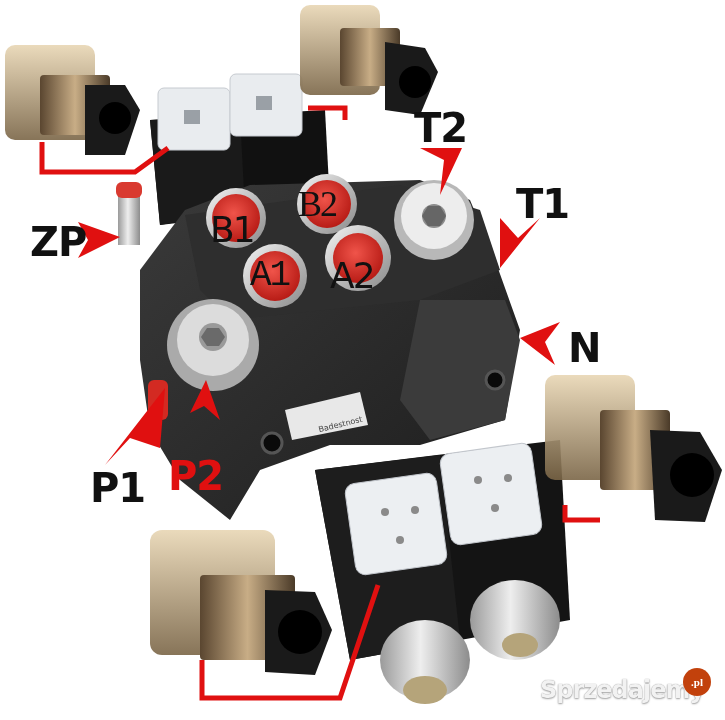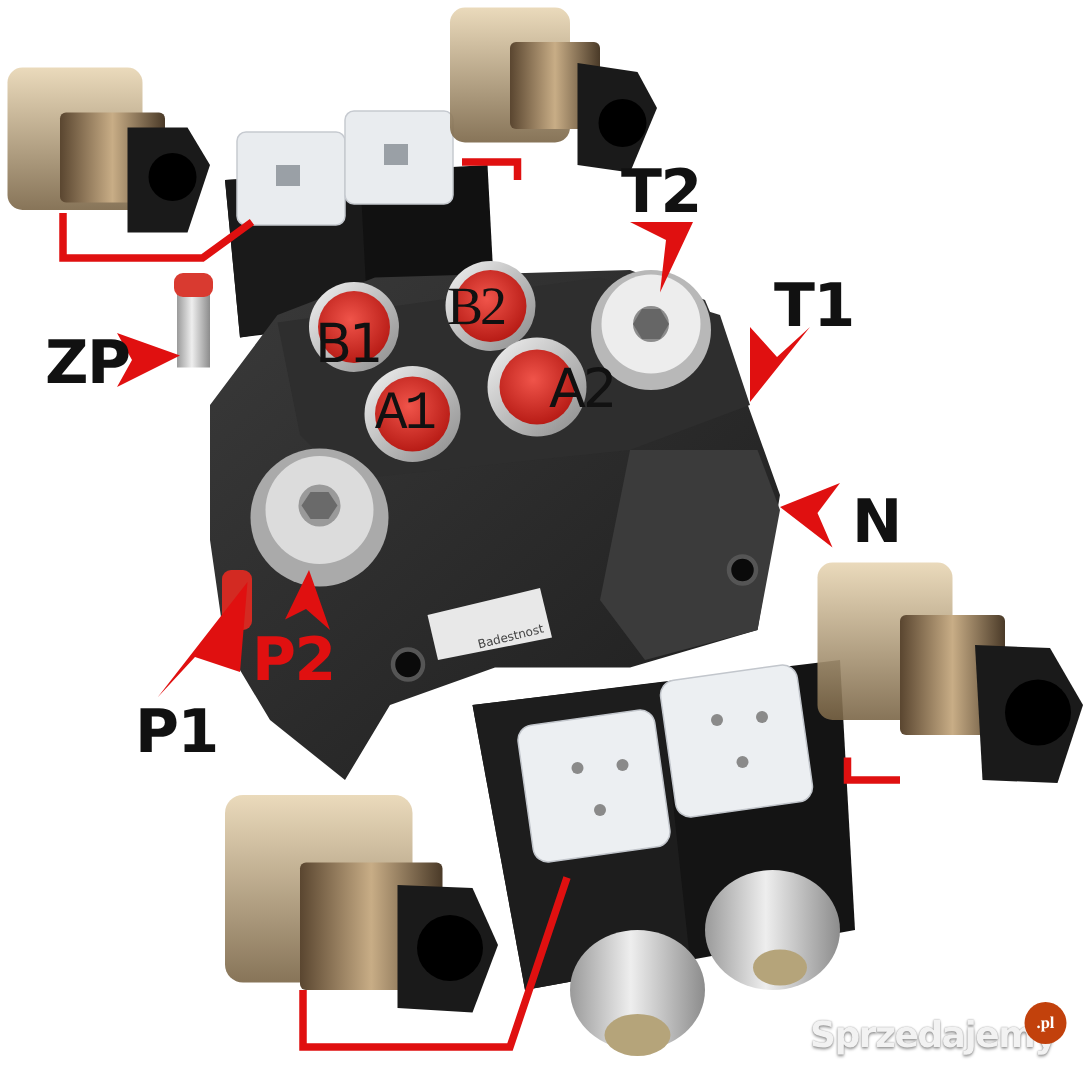--- a/index.html
+++ b/index.html
@@ -1,20 +1,20 @@
 <!DOCTYPE html>
 <html><head>
 <meta charset="utf-8">
 <style>
   html, body { margin: 0; padding: 0; background: #ffffff; }
   body { width: 725px; height: 720px; position: relative; overflow: hidden; font-family: "DejaVu Sans", sans-serif; }
   .scene { position: absolute; left: 0; top: 0; width: 725px; height: 720px; }
   .lbl { position: absolute; font-family: "DejaVu Sans", sans-serif; font-weight: bold; color: #111; line-height: 1; letter-spacing: -1px; }
   .lbl.big { font-size: 40px; }
-  .lbl.red { color: #e01010; }
+  .lbl.red { color: #e01010; margin-top: 36px; }
   .port-lbl { position: absolute; font-family: "DejaVu Sans", sans-serif; font-size: 36px; color: #111; line-height: 1; letter-spacing: -2px; }
   .wm { position: absolute; left: 540px; top: 676px; font-family: "DejaVu Sans", sans-serif; font-weight: bold; font-size: 24px; color: #f2f2f2; text-shadow: 0 1px 2px rgba(0,0,0,0.35), 0 0 1px rgba(0,0,0,0.4); letter-spacing: -1px; }
   .wm-badge { position: absolute; left: 683px; top: 668px; width: 28px; height: 28px; border-radius: 50%; background: #c2410c; color: #fff; font-family: Liberation Serif, serif; font-weight: bold; font-size: 11px; display: flex; align-items: center; justify-content: center; }
   .sticker-text { position: absolute; left: 318px; top: 420px; font-family: "DejaVu Sans", sans-serif; font-size: 8px; color: #444; transform: rotate(-14deg); }
 </style>
 </head>
 <body>
 
 <div class="scene">
 <svg width="725" height="720" viewBox="0 0 725 720" xmlns="http://www.w3.org/2000/svg">
@@ -170,18 +170,18 @@
 <div class="lbl big" style="left:30px; top:222px;">ZP</div>
 <div class="lbl big" style="left:414px; top:108px;">T2</div>
 <div class="lbl big" style="left:516px; top:184px;">T1</div>
 <div class="lbl big" style="left:568px; top:328px;">N</div>
 <div class="lbl big" style="left:90px; top:468px;">P1</div>
 <div class="lbl big red" style="left:168px; top:420px;">P2</div>
 
 <div class="port-lbl" style="left:210px; top:200px;margin-top:12px;">B1</div>
 <div class="port-lbl" style="left:298px; top:186px;font-family:Liberation Serif, serif;">B2</div>
 <div class="port-lbl" style="left:250px; top:258px;font-family:Liberation Mono, monospace;">A1</div>
-<div class="port-lbl" style="left:330px; top:242px;margin-left:36px;">A2</div>
+<div class="port-lbl" style="left:330px; top:258px;">A2</div>
 
 <div class="sticker-text">Badestnost</div>
 
 <div class="wm">Sprzedajemy</div>
 <div class="wm-badge">.pl</div>
 
 </body></html>

